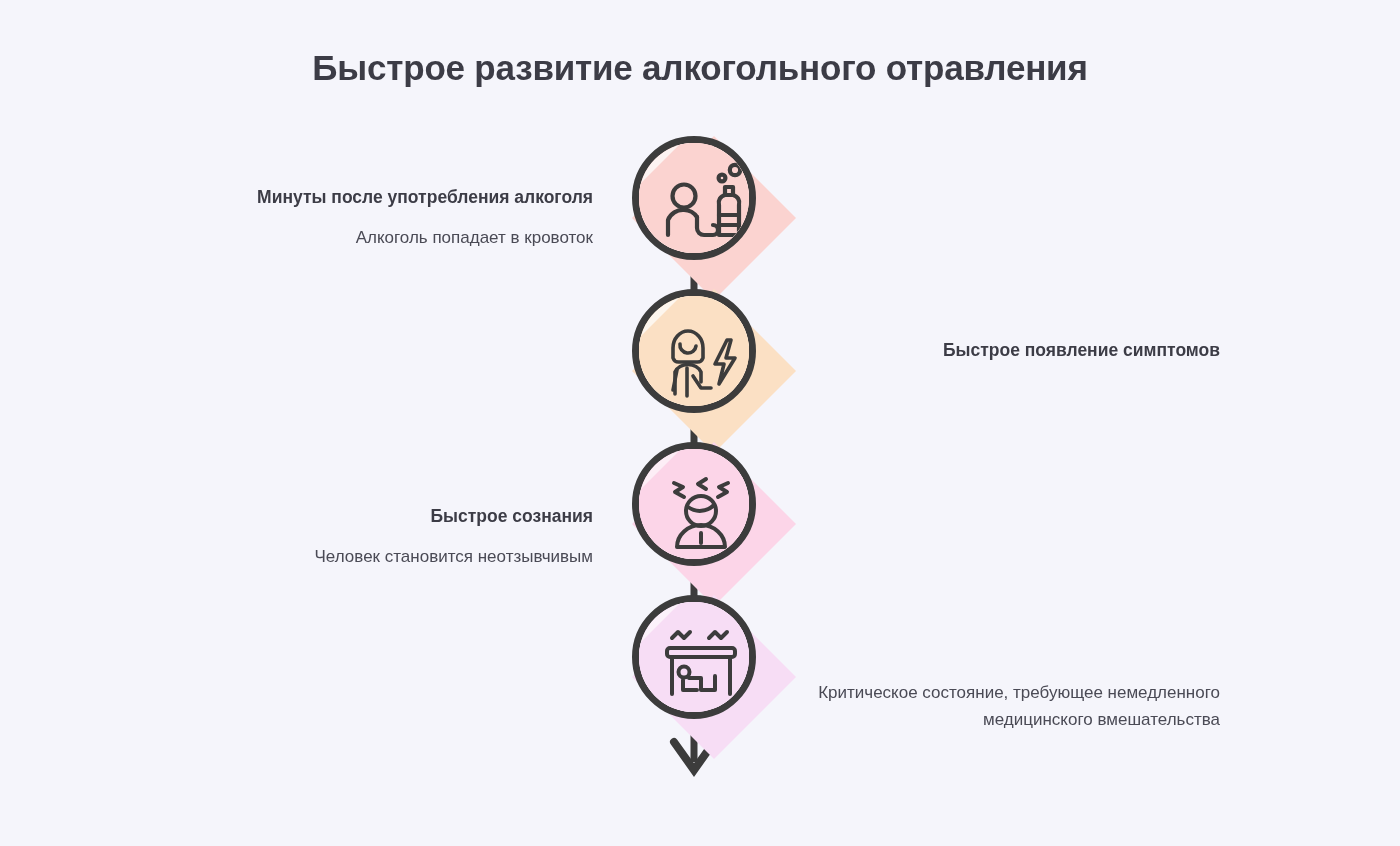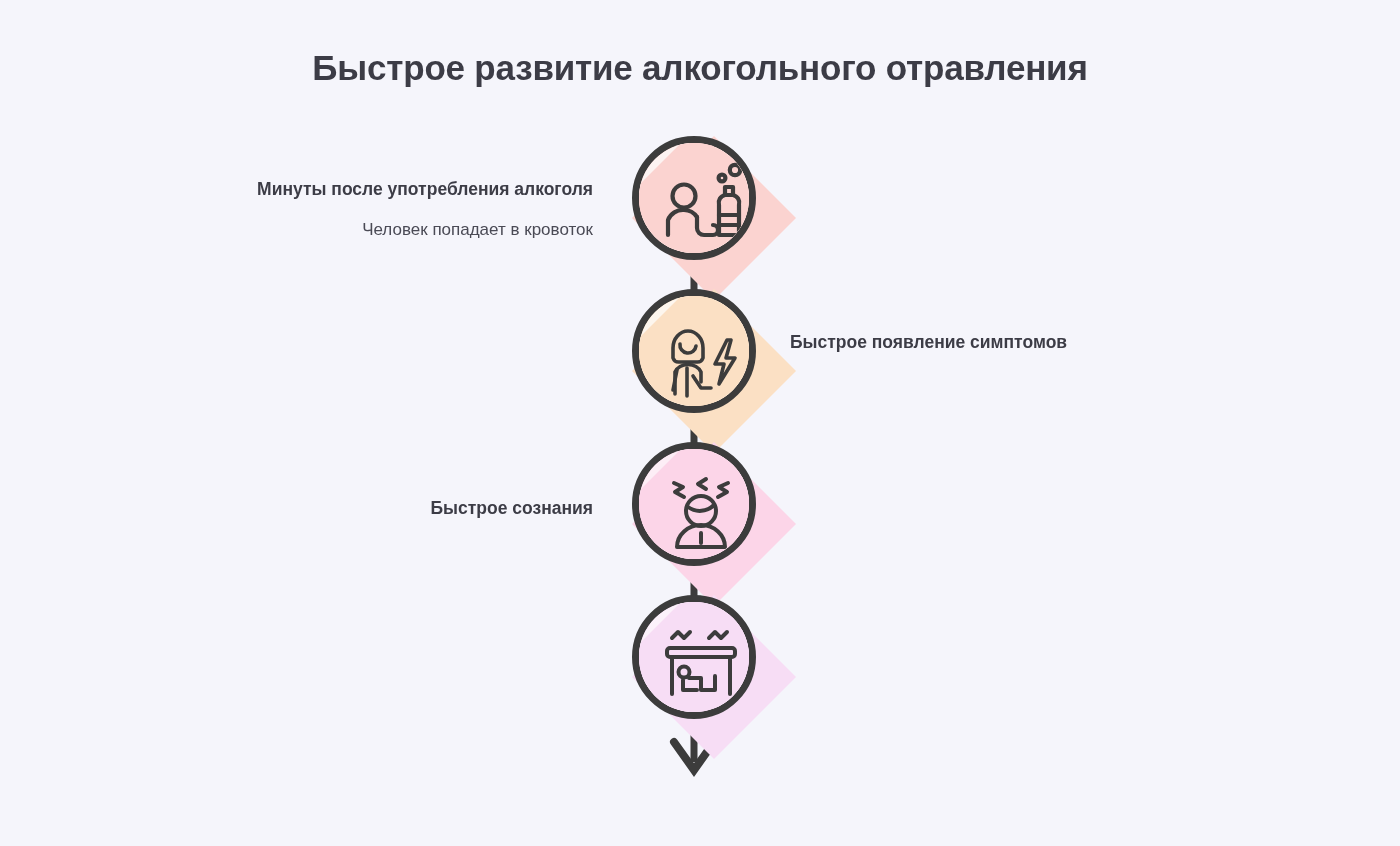--- a/index.html
+++ b/index.html
@@ -82,24 +82,25 @@
     position: absolute;
     left: 0; top: 0;
     width: 124px;
     height: 124px;
   }
 
   
   .txt {
     position: absolute;
     width: 430px;
+    margin-top: 8px;
   }
 
   .txt.left  { left: 163px; text-align: right; }
-  .txt.right { left: 790px; text-align: left; }
+  .txt.right { left: 790px; text-align: right; }
 
   .step-heading {
     font-size: 17.5px;
     font-weight: bold;
     color: #3c3c46;
     line-height: 26px;
   }
 
   .step-desc {
     font-size: 17px;
@@ -164,21 +165,21 @@
 
             <circle cx="83" cy="35" r="3.4"></circle>
             <circle cx="96" cy="27" r="5.2"></circle>
           </g>
         </svg>
       </div>
     </div>
 
     <div class="txt left" style="top:40px;">
       <div class="step-heading">Минуты после употребления алкоголя</div>
-      <div class="step-desc">Человек попадает в кровоток</div>
+      <div class="step-desc">Алкоголь попадает в кровоток</div>
     </div>
   </div>
 
   <div class="step" style="top:289px;">
 
     <div class="node">
       <svg class="node-bg" viewBox="-20 -20 164 164" width="124" height="124" style="left:-20px; top:-20px; width:164px; height:164px;">
         <rect x="24" y="24" width="116" height="116" transform="rotate(45 82 82)" fill="#fbe0c4"></rect>
       </svg>
 
@@ -244,20 +245,21 @@
             <path d="M67 30 L59 35 L67 40"></path>
 
             <path d="M89 34 L80 38 L88 43 L79 48"></path>
           </g>
         </svg>
       </div>
     </div>
 
     <div class="txt left" style="top:53px;">
       <div class="step-heading">Быстрое сознания</div>
+      <div class="step-desc">Человек становится неотзывчивым</div>
     </div>
   </div>
 
   <div class="step" style="top:595px;">
 
     <div class="node">
       <svg class="node-bg" viewBox="-20 -20 164 164" width="124" height="124" style="left:-20px; top:-20px; width:164px; height:164px;">
         <rect x="24" y="24" width="116" height="116" transform="rotate(45 82 82)" fill="#f7ddf5"></rect>
       </svg>
 
@@ -283,16 +285,17 @@
 
             <path d="M33 36 L39 30 L45 36 L51 30"></path>
 
             <path d="M70 36 L76 30 L82 36 L88 30"></path>
           </g>
         </svg>
       </div>
     </div>
 
     <div class="txt right" style="top:62px;">
+      <div class="step-desc">Критическое состояние, требующее немедленного медицинского вмешательства</div>
     </div>
   </div>
 
 </div>
 
 </body></html>

